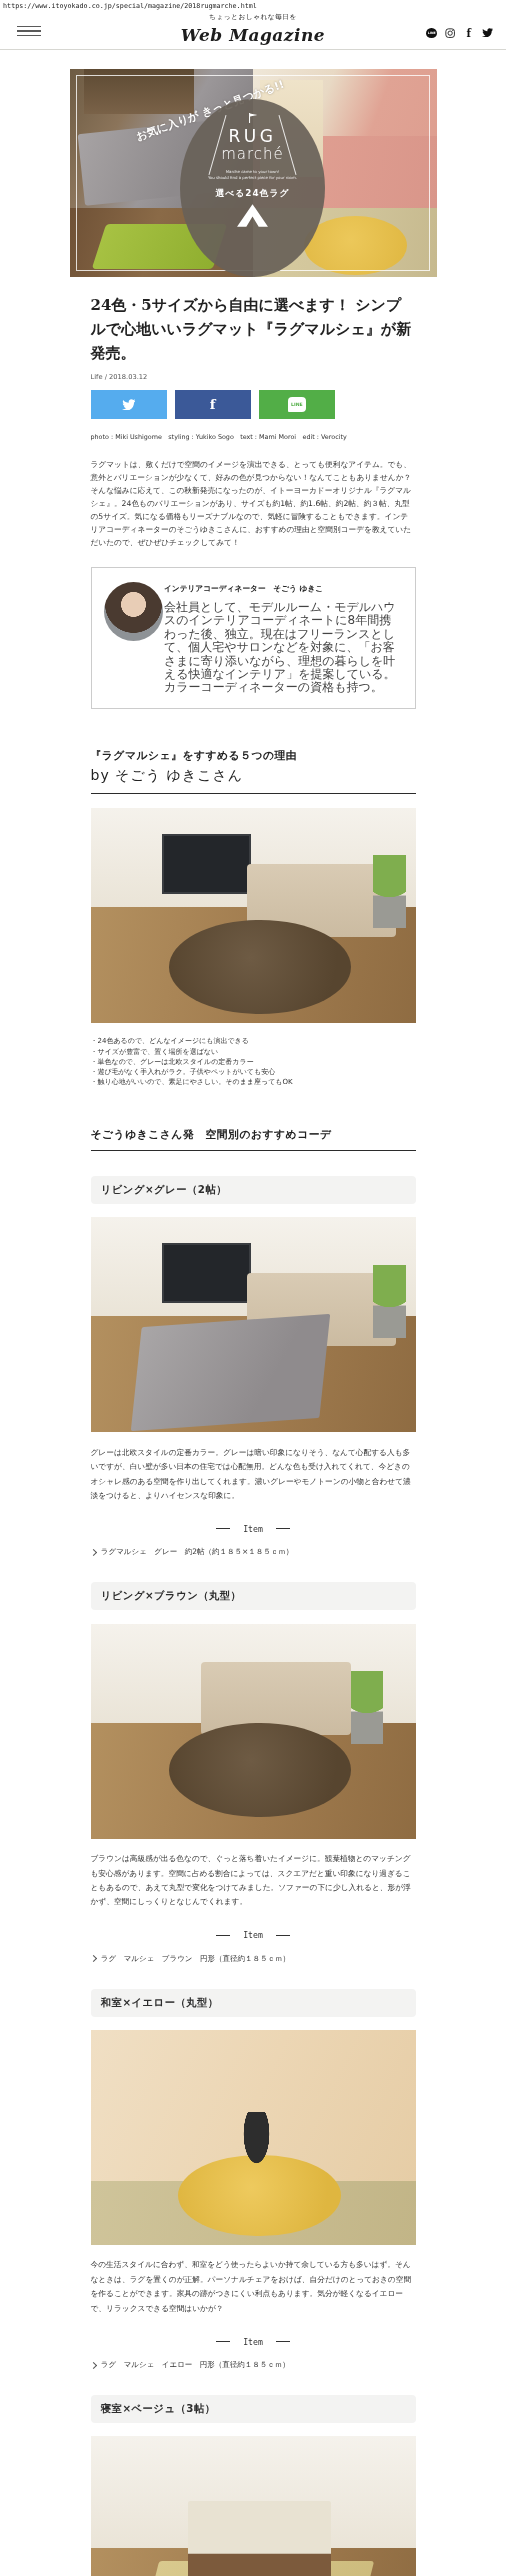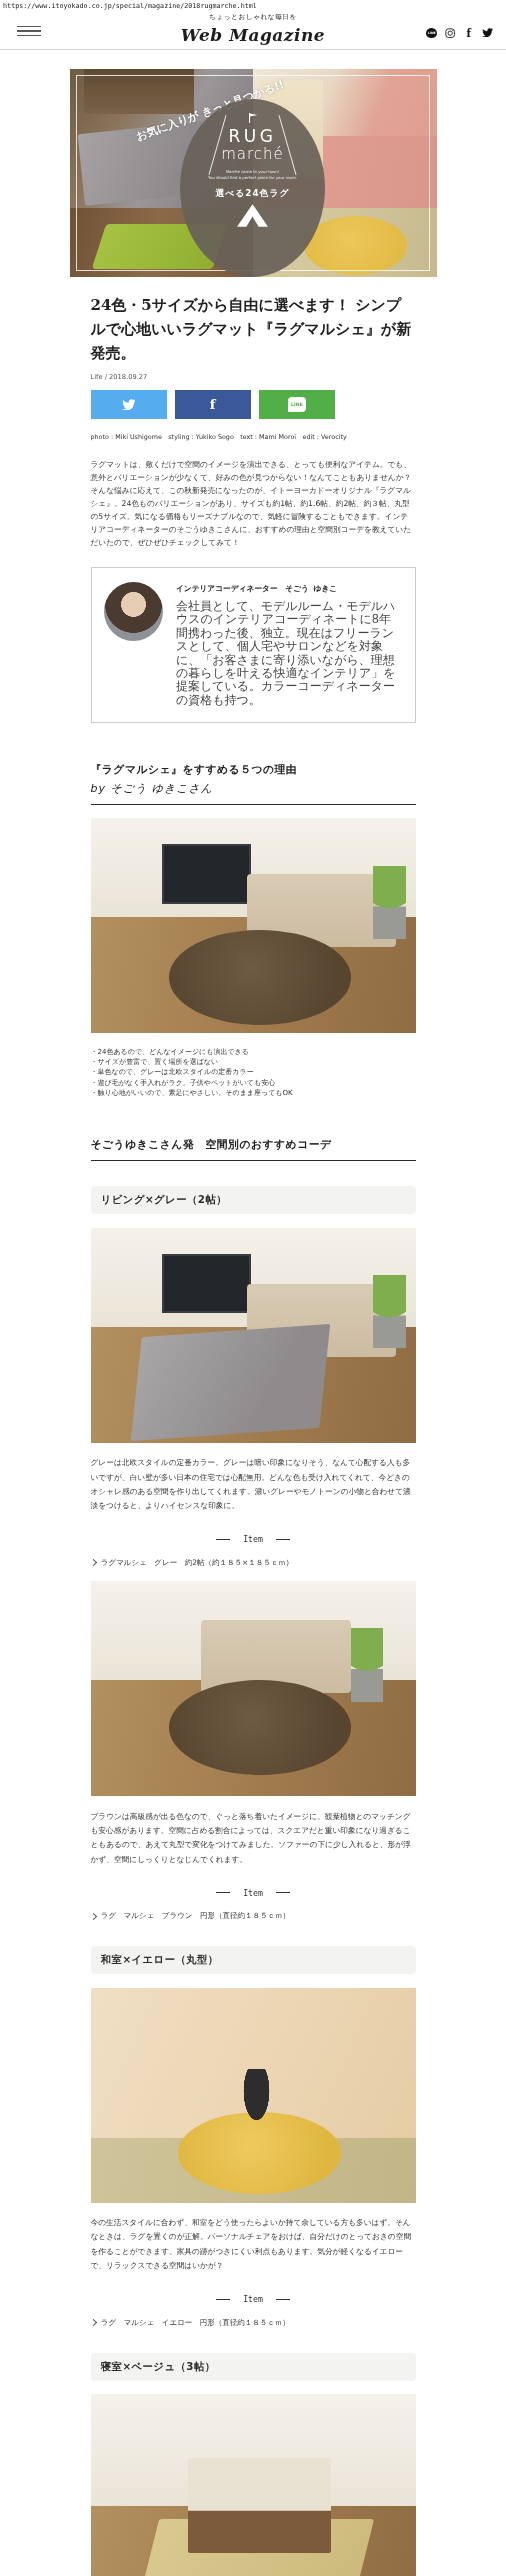--- a/index.html
+++ b/index.html
@@ -59,30 +59,30 @@
   .sb-tw{background:#55acee;}
   .sb-fb{background:#3b5998;}
   .sb-ln{background:#52ae47;}
   .sbtn .f-letter{color:#fff;font:bold 13.4px "DejaVu Serif",serif;}
   .ln-bubble{width:17.5px;height:15.5px;background:#fff;border-radius:4.1px 4.1px 4.1px 1px;display:flex;align-items:center;justify-content:center;
     color:#52ae47;font-size:4.6px;font-weight:bold;}
   .credit{margin-top:14px;font-size:6.4px;color:#333;}
   p.intro{margin:16px 0 0;font-size:7.7px;line-height:13px;color:#333;}
 
   
-  .profile{margin-top:18.5px;border:0.5px solid #ccc;padding:13.4px 12.4px;display:flex;gap:13px;font-family:Liberation Mono, monospace;}
+  .profile{margin-top:18.5px;border:0.5px solid #ccc;padding:13.4px 12.4px;display:flex;gap:1px;}
   .avatar{flex:0 0 59px;width:59px;height:59px;border-radius:50%;
     background:radial-gradient(circle at 50% 38%,#e8cdb6 0 26%,#4a3a30 27% 60%,#8e9296 61%);}
   .profile-texts{flex:1;}
   .profile-name{font-size:7.7px;font-weight:bold;color:#222;margin-top:2.1px;}
   .profile-bio{margin-top:7.2px;font-size:12px;line-height:13.4px;color:#444;}
 
   
   .sec-head{margin-top:40px;font-size:10.8px;font-weight:bold;color:#222;letter-spacing:0.5px;}
-  .sec-by{margin-top:4.1px;font-size:11px;color:#222;letter-spacing:1px;font-style:italic;}
+  .sec-by{margin-top:4.1px;font-size:14px;color:#222;letter-spacing:1px;}
   .sec-rule{margin-top:8.2px;height:1px;background:#2b2b2b;}
 
   
   .photo{position:relative;width:325px;height:215px;overflow:hidden;margin-top:13.4px;background:#ddd;}
   .ph-wall{position:absolute;left:0;right:0;top:0;height:46%;background:linear-gradient(#f5f2ec,#eae4d7);}
   .ph-floor{position:absolute;left:0;right:0;bottom:0;height:54%;background:linear-gradient(100deg,#b3905f,#a07b4e 55%,#8f6c42);}
   .ph-sofa{position:absolute;right:6%;top:26%;width:46%;height:34%;background:linear-gradient(#d9cbb4,#cbbba1);border-radius:4.1px;}
   .ph-plant{position:absolute;right:3%;top:22%;width:10%;height:34%;background:radial-gradient(circle at 50% 20%,#7fae4e 0 45%,transparent 46%),linear-gradient(transparent 55%,#9a9a94 56%);}
   .ph-tv{position:absolute;left:22%;top:12%;width:26%;height:26%;background:#23262a;border:2.1px solid #3a3d41;}
   .rug-round-brown{position:absolute;left:24%;top:52%;width:56%;height:44%;border-radius:50%;background:radial-gradient(circle at 45% 40%,#6e5b44,#57452f 75%);}
@@ -180,21 +180,21 @@
     <div class="badge-tent">
       <svg width="33" height="23" viewBox="0 0 64 44" fill="#fff">
           <path d="M32 0 L62 44 H44 L32 24 L20 44 H2 Z"></path>
         </svg>
     </div>
   </div>
 </div>
 
 <div class="center-col">
   <h1 class="title">24色・5サイズから自由に選べます！ シンプルで心地いいラグマット『ラグマルシェ』が新発売。</h1>
-  <div class="meta">Life / 2018.09.27</div>
+  <div class="meta">Life / 2018.03.12</div>
 
   <div class="share">
     <div class="sbtn sb-tw">
       <svg width="13.4" height="11.3" viewBox="0 0 24 20" fill="#fff">
           <path d="M24 2.3c-.9.4-1.8.7-2.8.8 1-.6 1.8-1.6 2.2-2.7-1 .6-2 1-3.1 1.2A4.9 4.9 0 0 0 12 5.7c0 .4 0 .8.1 1.1-4-.2-7.6-2.1-10-5.1-.4.7-.6 1.6-.6 2.5 0 1.7.9 3.2 2.2 4.1-.8 0-1.6-.2-2.2-.6v.1c0 2.4 1.7 4.4 3.9 4.8-.4.1-.8.2-1.3.2-.3 0-.6 0-.9-.1.6 2 2.4 3.4 4.6 3.4A9.9 9.9 0 0 1 0 18.5 14 14 0 0 0 7.6 20.7c9.1 0 14-7.5 14-14v-.6c1-.7 1.8-1.6 2.4-2.6z"></path>
         </svg>
     </div>
     <div class="sbtn sb-fb">
         <span class="f-letter">f</span>
       </div>
@@ -247,20 +247,21 @@
       <div class="ph-plant"></div>
     <div class="rug-square-gray"></div>
   </div>
   <p class="sec-para">グレーは北欧スタイルの定番カラー。グレーは暗い印象になりそう、なんて心配する人も多いですが、白い壁が多い日本の住宅では心配無用。どんな色も受け入れてくれて、今どきのオシャレ感のある空間を作り出してくれます。濃いグレーやモノトーンの小物と合わせて濃淡をつけると、よりハイセンスな印象に。</p>
   <div class="item-divider">Item</div>
   <div class="item-link">
     <span class="chev"></span>
     <span>ラグマルシェ　グレー　約2帖（約１８５×１８５ｃｍ）</span>
   </div>
 
+  <div class="label-box">リビング×ブラウン（丸型）</div>
   <div class="photo">
     <div class="ph-wall"></div>
       <div class="ph-floor"></div>
       <div class="ph-sofa" style="right:20%;top:18%;"></div>
       <div class="ph-plant" style="right:10%;"></div>
     <div class="rug-round-brown" style="top:46%;"></div>
   </div>
   <p class="sec-para">ブラウンは高級感が出る色なので、ぐっと落ち着いたイメージに。観葉植物とのマッチングも安心感があります。空間に占める割合によっては、スクエアだと重い印象になり過ぎることもあるので、あえて丸型で変化をつけてみました。ソファーの下に少し入れると、形が浮かず、空間にしっくりとなじんでくれます。</p>
   <div class="item-divider">Item</div>
   <div class="item-link">

